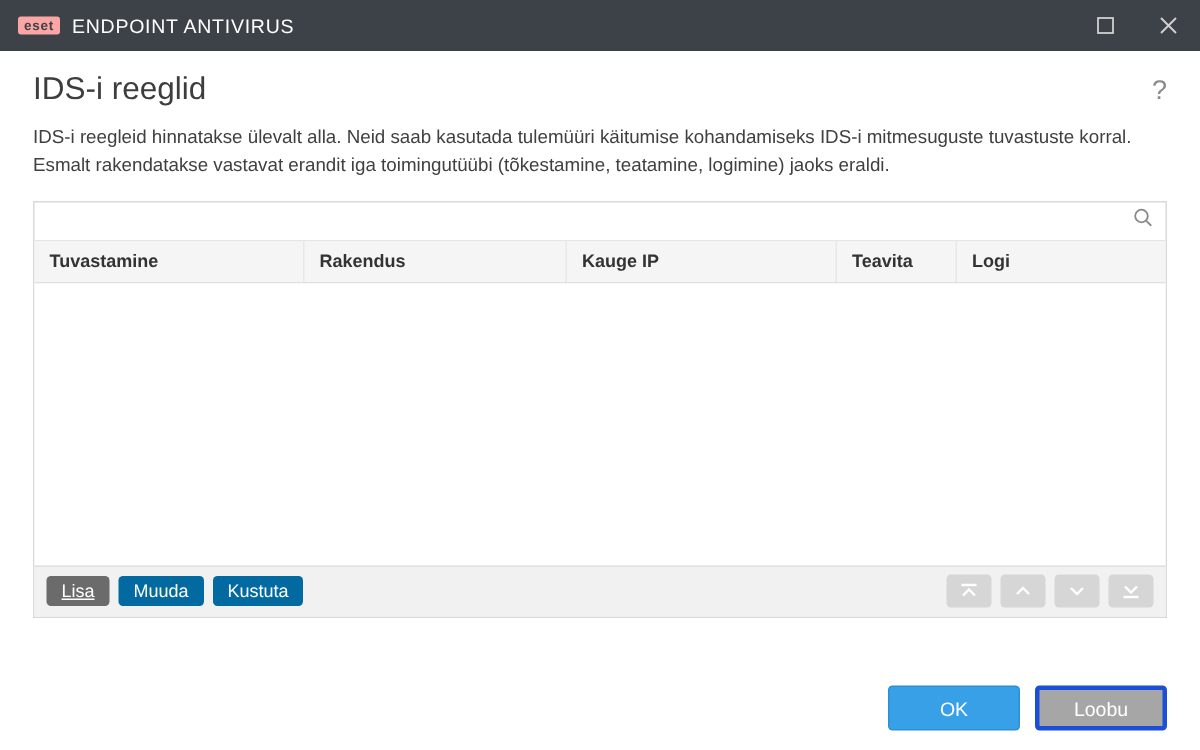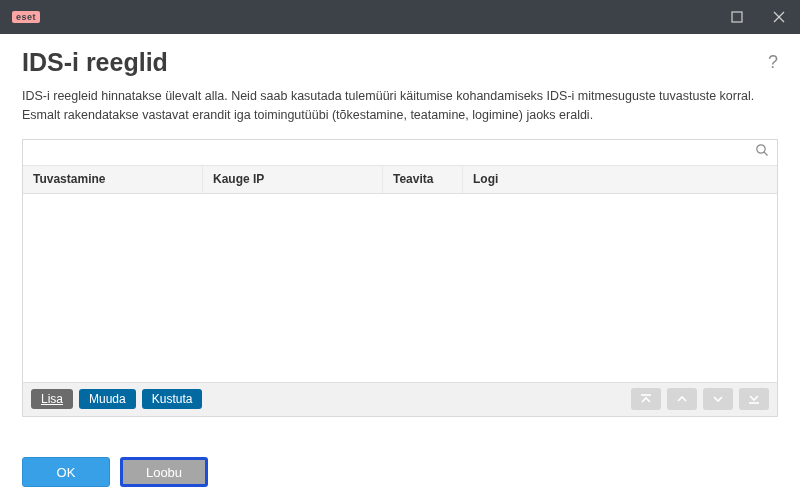--- a/index.html
+++ b/index.html
@@ -4,21 +4,21 @@
 <style>
   * { box-sizing: border-box; margin: 0; padding: 0; font-family: "Segoe UI", Arial, sans-serif; }
   body { width: 800px; height: 500px; background: #fff; overflow: hidden; }
   .titlebar { height: 34px; background: #3d4248; display: flex; align-items: center; padding: 0 0 0 12px; color: #fff; }
   .titlebar .brand-badge { background: #fca5a5; color: #3d4248; font-size: 9px; font-weight: 700; padding: 1px 4px; border-radius: 2px; letter-spacing: 0.5px; }
   .titlebar .app-title { font-size: 13px; font-weight: 400; margin-left: 8px; letter-spacing: 0.5px; }
   .titlebar .spacer { flex: 1; }
   .titlebar .win-btn { width: 42px; height: 34px; display: flex; align-items: center; justify-content: center; cursor: pointer; }
   .titlebar .win-btn svg { stroke: #d0d0d0; }
   .page-head { display: flex; align-items: center; padding: 14px 22px 4px 22px; }
-  .page-title { font-size: 25px; color: #3d3d3d; font-weight: 700; flex: 1; }
+  .page-title { font-size: 21px; color: #3d3d3d; font-weight: 400; flex: 1; }
   .help-icon { font-size: 18px; color: #8a8a8a; cursor: pointer; }
   .description { padding: 6px 6px 14px 22px; font-size: 12.5px; color: #404040; line-height: 1.5; }
   .grid-wrap { margin: 0 22px; border: 1px solid #d9d9d9; height: 278px; display: flex; flex-direction: column; }
   .search-row { height: 26px; border-bottom: 1px solid #e5e5e5; display: flex; align-items: center; padding: 0 6px 0 8px; }
   .search-row input { flex: 1; border: none; outline: none; font-size: 12px; height: 22px; }
   .search-row .sicon { width: 16px; color: #888; }
   .grid-head { display: flex; background: #f5f5f5; border-bottom: 1px solid #e0e0e0; height: 28px; align-items: center; font-size: 12px; font-weight: 600; color: #333; }
   .grid-head .col { padding: 0 10px; border-right: 1px solid #e8e8e8; height: 100%; display: flex; align-items: center; }
   .grid-head .col:last-child { border-right: none; }
   .col-detect { width: 180px; }
@@ -28,30 +28,31 @@
   .col-notify { width: 80px; }
   .col-log { flex: 1; }
   .grid-body { flex: 1; background: #fff; }
   .grid-footer { height: 34px; background: #f1f1f1; border-top: 1px solid #e0e0e0; display: flex; align-items: center; padding: 0 8px; gap: 6px; }
   .pill { font-size: 12px; padding: 3px 10px; border-radius: 3px; border: none; cursor: pointer; color: #fff; }
   .pill.primary { background: #6b6b6b; text-decoration: underline; }
   .pill.disabled { background: #0369a1; color: #fff; cursor: default; }
   .grid-footer .spacer { flex: 1; }
   .arrow-btn { width: 30px; height: 22px; background: #d6d6d6; border: none; border-radius: 3px; display: flex; align-items: center; justify-content: center; cursor: default; }
   .arrow-btn svg { stroke: #fff; fill: #fff; }
-  .dialog-footer { position: absolute; bottom: 0; left: 0; right: 0; height: 56px; display: flex; align-items: center; padding: 0 22px; gap: 10px; }
+  .dialog-footer { position: absolute; bottom: 0; left: 0; right: 0; height: 56px; display: flex; align-items: center; justify-content: flex-end; padding: 0 22px; gap: 10px; }
   .btn { min-width: 88px; height: 30px; font-size: 13px; border-radius: 3px; border: none; cursor: pointer; }
   .btn-ok { background: #37a0e6; color: #fff; border: 1px solid #2a8fd4; }
   .btn-cancel { background: #a6a6a6; color: #fff; border: 3px solid #1d4ed8; }
 </style>
 </head>
 <body>
 
 <div class="titlebar">
   <span class="brand-badge">eset</span>
+  <span class="app-title">ENDPOINT ANTIVIRUS</span>
   <span class="spacer"></span>
   <div class="win-btn">
     <svg width="12" height="12">
         <rect x="1" y="1" width="10" height="10" fill="none" stroke-width="1.2"></rect>
       </svg>
   </div>
   <div class="win-btn">
     <svg width="12" height="12">
         <line x1="1" y1="1" x2="11" y2="11" stroke-width="1.3"></line>
         <line x1="11" y1="1" x2="1" y2="11" stroke-width="1.3"></line>
@@ -71,20 +72,21 @@
     <input type="text" placeholder="" style="">
     <span class="sicon">
       <svg width="14" height="14" viewBox="0 0 14 14">
           <circle cx="6" cy="6" r="4.2" fill="none" stroke="#888" stroke-width="1.2"></circle>
           <line x1="9.2" y1="9.2" x2="12.5" y2="12.5" stroke="#888" stroke-width="1.2"></line>
         </svg>
     </span>
   </div>
   <div class="grid-head">
     <div class="col col-detect">Tuvastamine</div>
+    <div class="col col-app">Rakendus</div>
     <div class="col col-ip">Kauge IP</div>
     <div class="col col-notify">Teavita</div>
     <div class="col col-log">Logi</div>
   </div>
   <div class="grid-body"></div>
   <div class="grid-footer">
     <button class="pill primary">Lisa</button>
     <button class="pill disabled">Muuda</button>
     <button class="pill disabled">Kustuta</button>
     <span class="spacer"></span>

